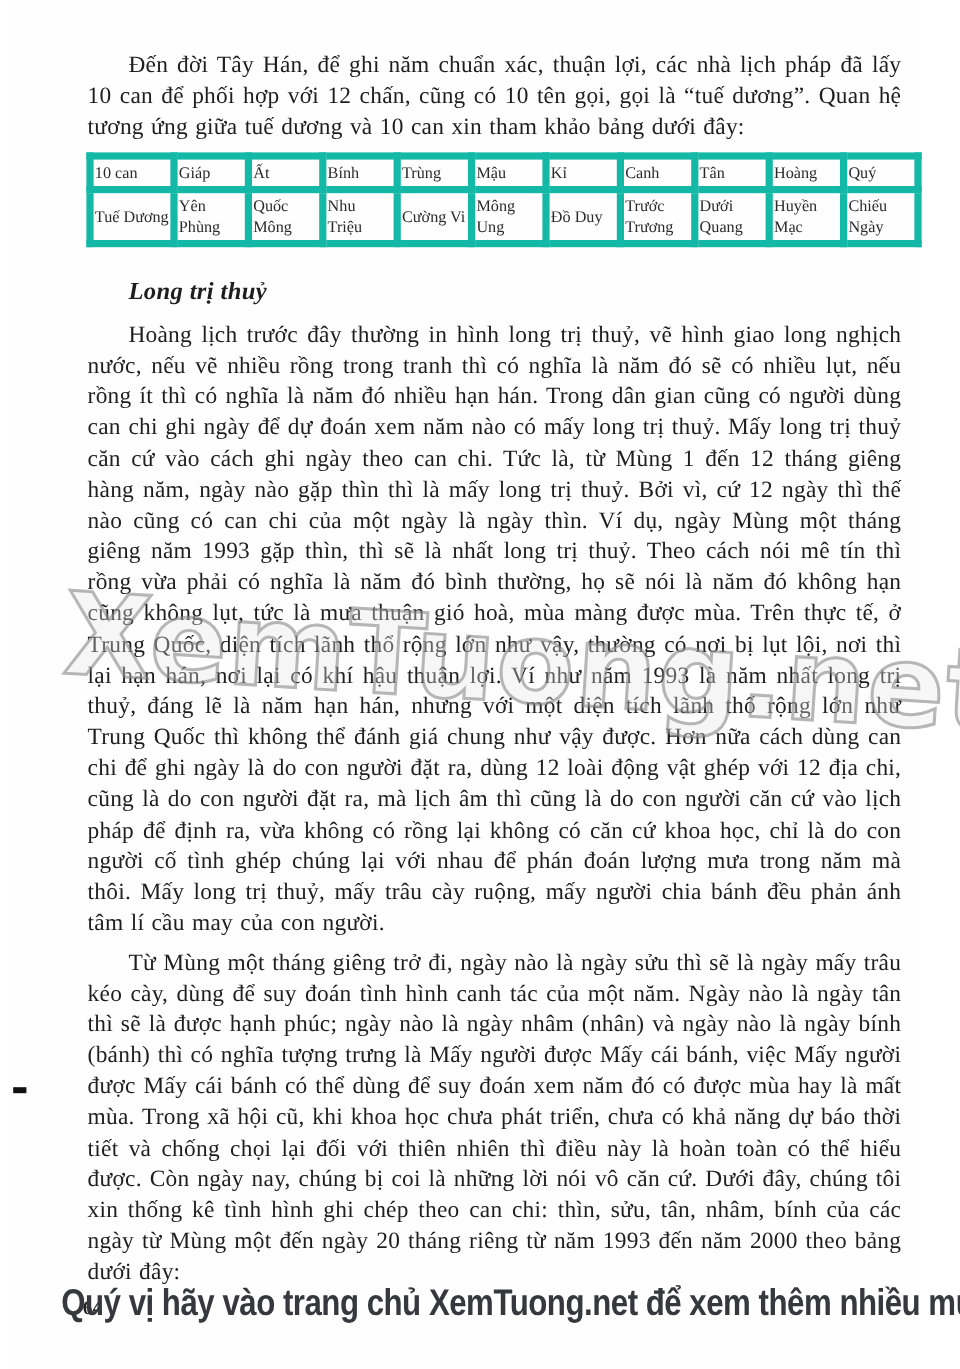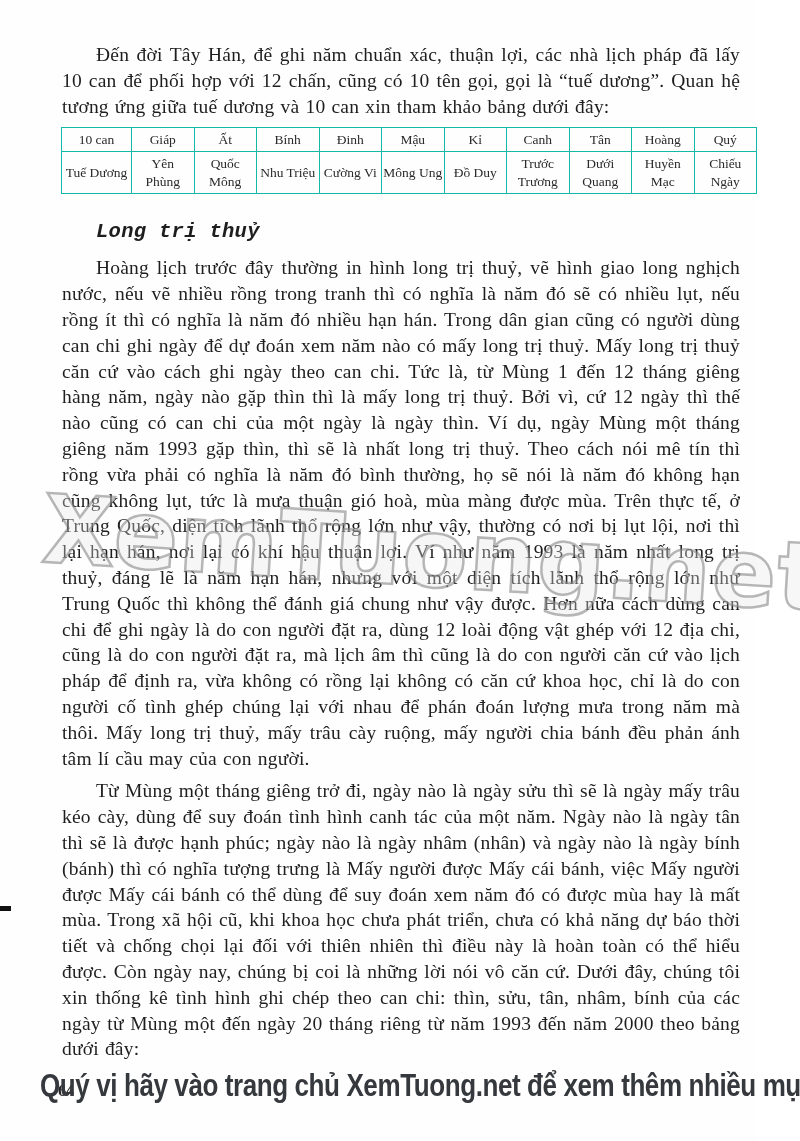--- a/index.html
+++ b/index.html
@@ -9,20 +9,21 @@
     font-family: "Liberation Serif", "DejaVu Serif", serif;
     color: #1e1e1e;
     position: relative;
     overflow: hidden;
   }
   .page {
     position: relative;
     width: 756px;
     height: 1141px;
     background: #fefefe;
+    margin-left: 11px;
   }
   .content {
     position: absolute;
     left: 62px;
     top: 42px;
     width: 678px;
   }
   p.body-text {
     font-size: 19.5px;
     line-height: 25.8px;
@@ -32,38 +33,36 @@
     word-spacing: 1px;
   }
   .para-gap { margin-top: 7px; }
   table.can-table {
     border-collapse: collapse;
     width: 696px;
     margin: 8px 0 9px -1px;
     table-layout: fixed;
   }
   table.can-table td {
-    border: 1px solid #14b8a6;
+    border: 6px solid #14b8a6;
     font-size: 13.5px;
     line-height: 17.5px;
-    text-align: center;
     vertical-align: middle;
     padding: 2px 1px;
     color: #2a2a2a;
   }
   table.can-table tr.hdr td { height: 24px; }
   table.can-table tr.bdy td { height: 42px; }
   table.can-table td.first { width: 70px; }
   h3.section-heading {
     font-size: 20.5px;
     font-weight: bold;
     font-style: italic;
     margin: 26px 0 12px 34px;
     letter-spacing: 0.3px;
-    font-family: Liberation Mono, monospace;
   }
   .watermark {
     position: absolute;
     left: 46px;
     top: 474px;
     z-index: 6;
     font-family: "DejaVu Sans", sans-serif;
     font-weight: bold;
     font-size: 95px;
     white-space: nowrap;
@@ -116,21 +115,21 @@
 
     <p class="body-text">Đến đời Tây Hán, để ghi năm chuẩn xác, thuận lợi, các nhà lịch pháp đã lấy 10 can để phối hợp với 12 chấn, cũng có 10 tên gọi, gọi là “tuế dương”. Quan hệ tương ứng giữa tuế dương và 10 can xin tham khảo bảng dưới đây:</p>
 
     <table class="can-table">
       <tbody>
           <tr class="hdr">
         <td class="first">10 can</td>
         <td>Giáp</td>
         <td>Ất</td>
         <td>Bính</td>
-        <td>Đinh</td>
+        <td>Trùng</td>
         <td>Mậu</td>
         <td>Kỉ</td>
         <td>Canh</td>
         <td>Tân</td>
         <td>Hoàng</td>
         <td>Quý</td>
       </tr>
       <tr class="bdy">
         <td class="first">Tuế Dương</td>
         <td>Yên Phùng</td>

